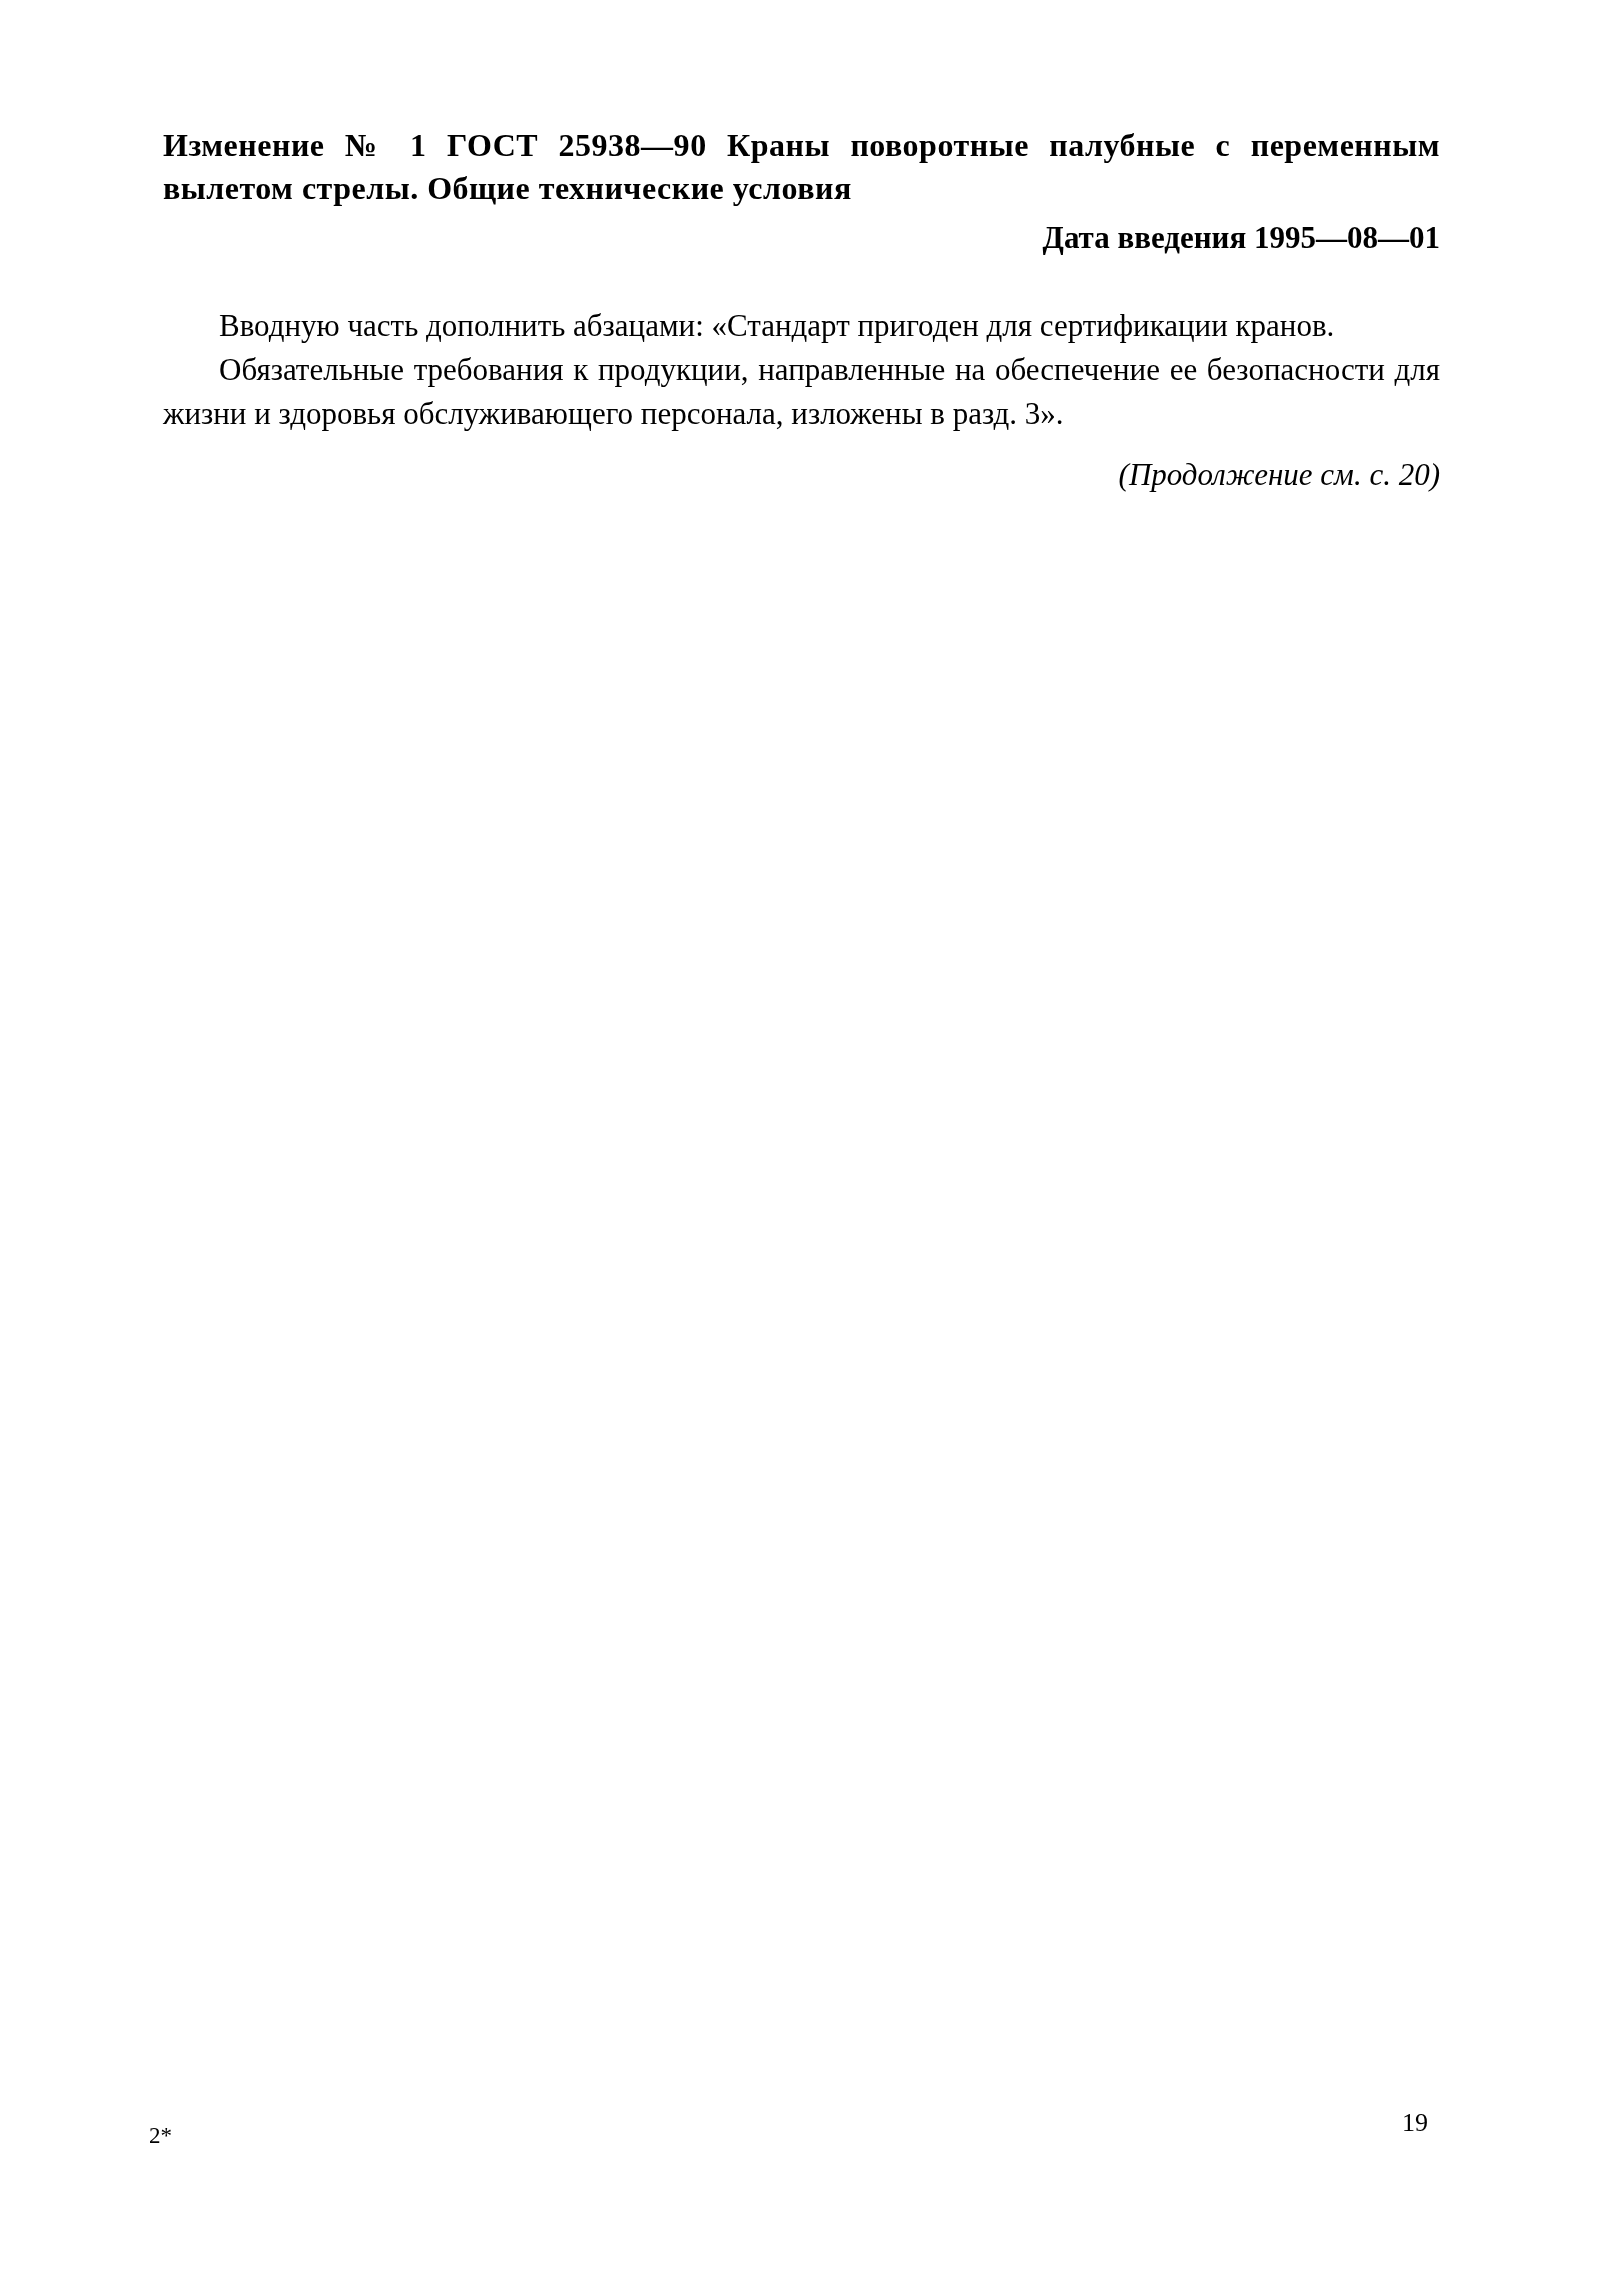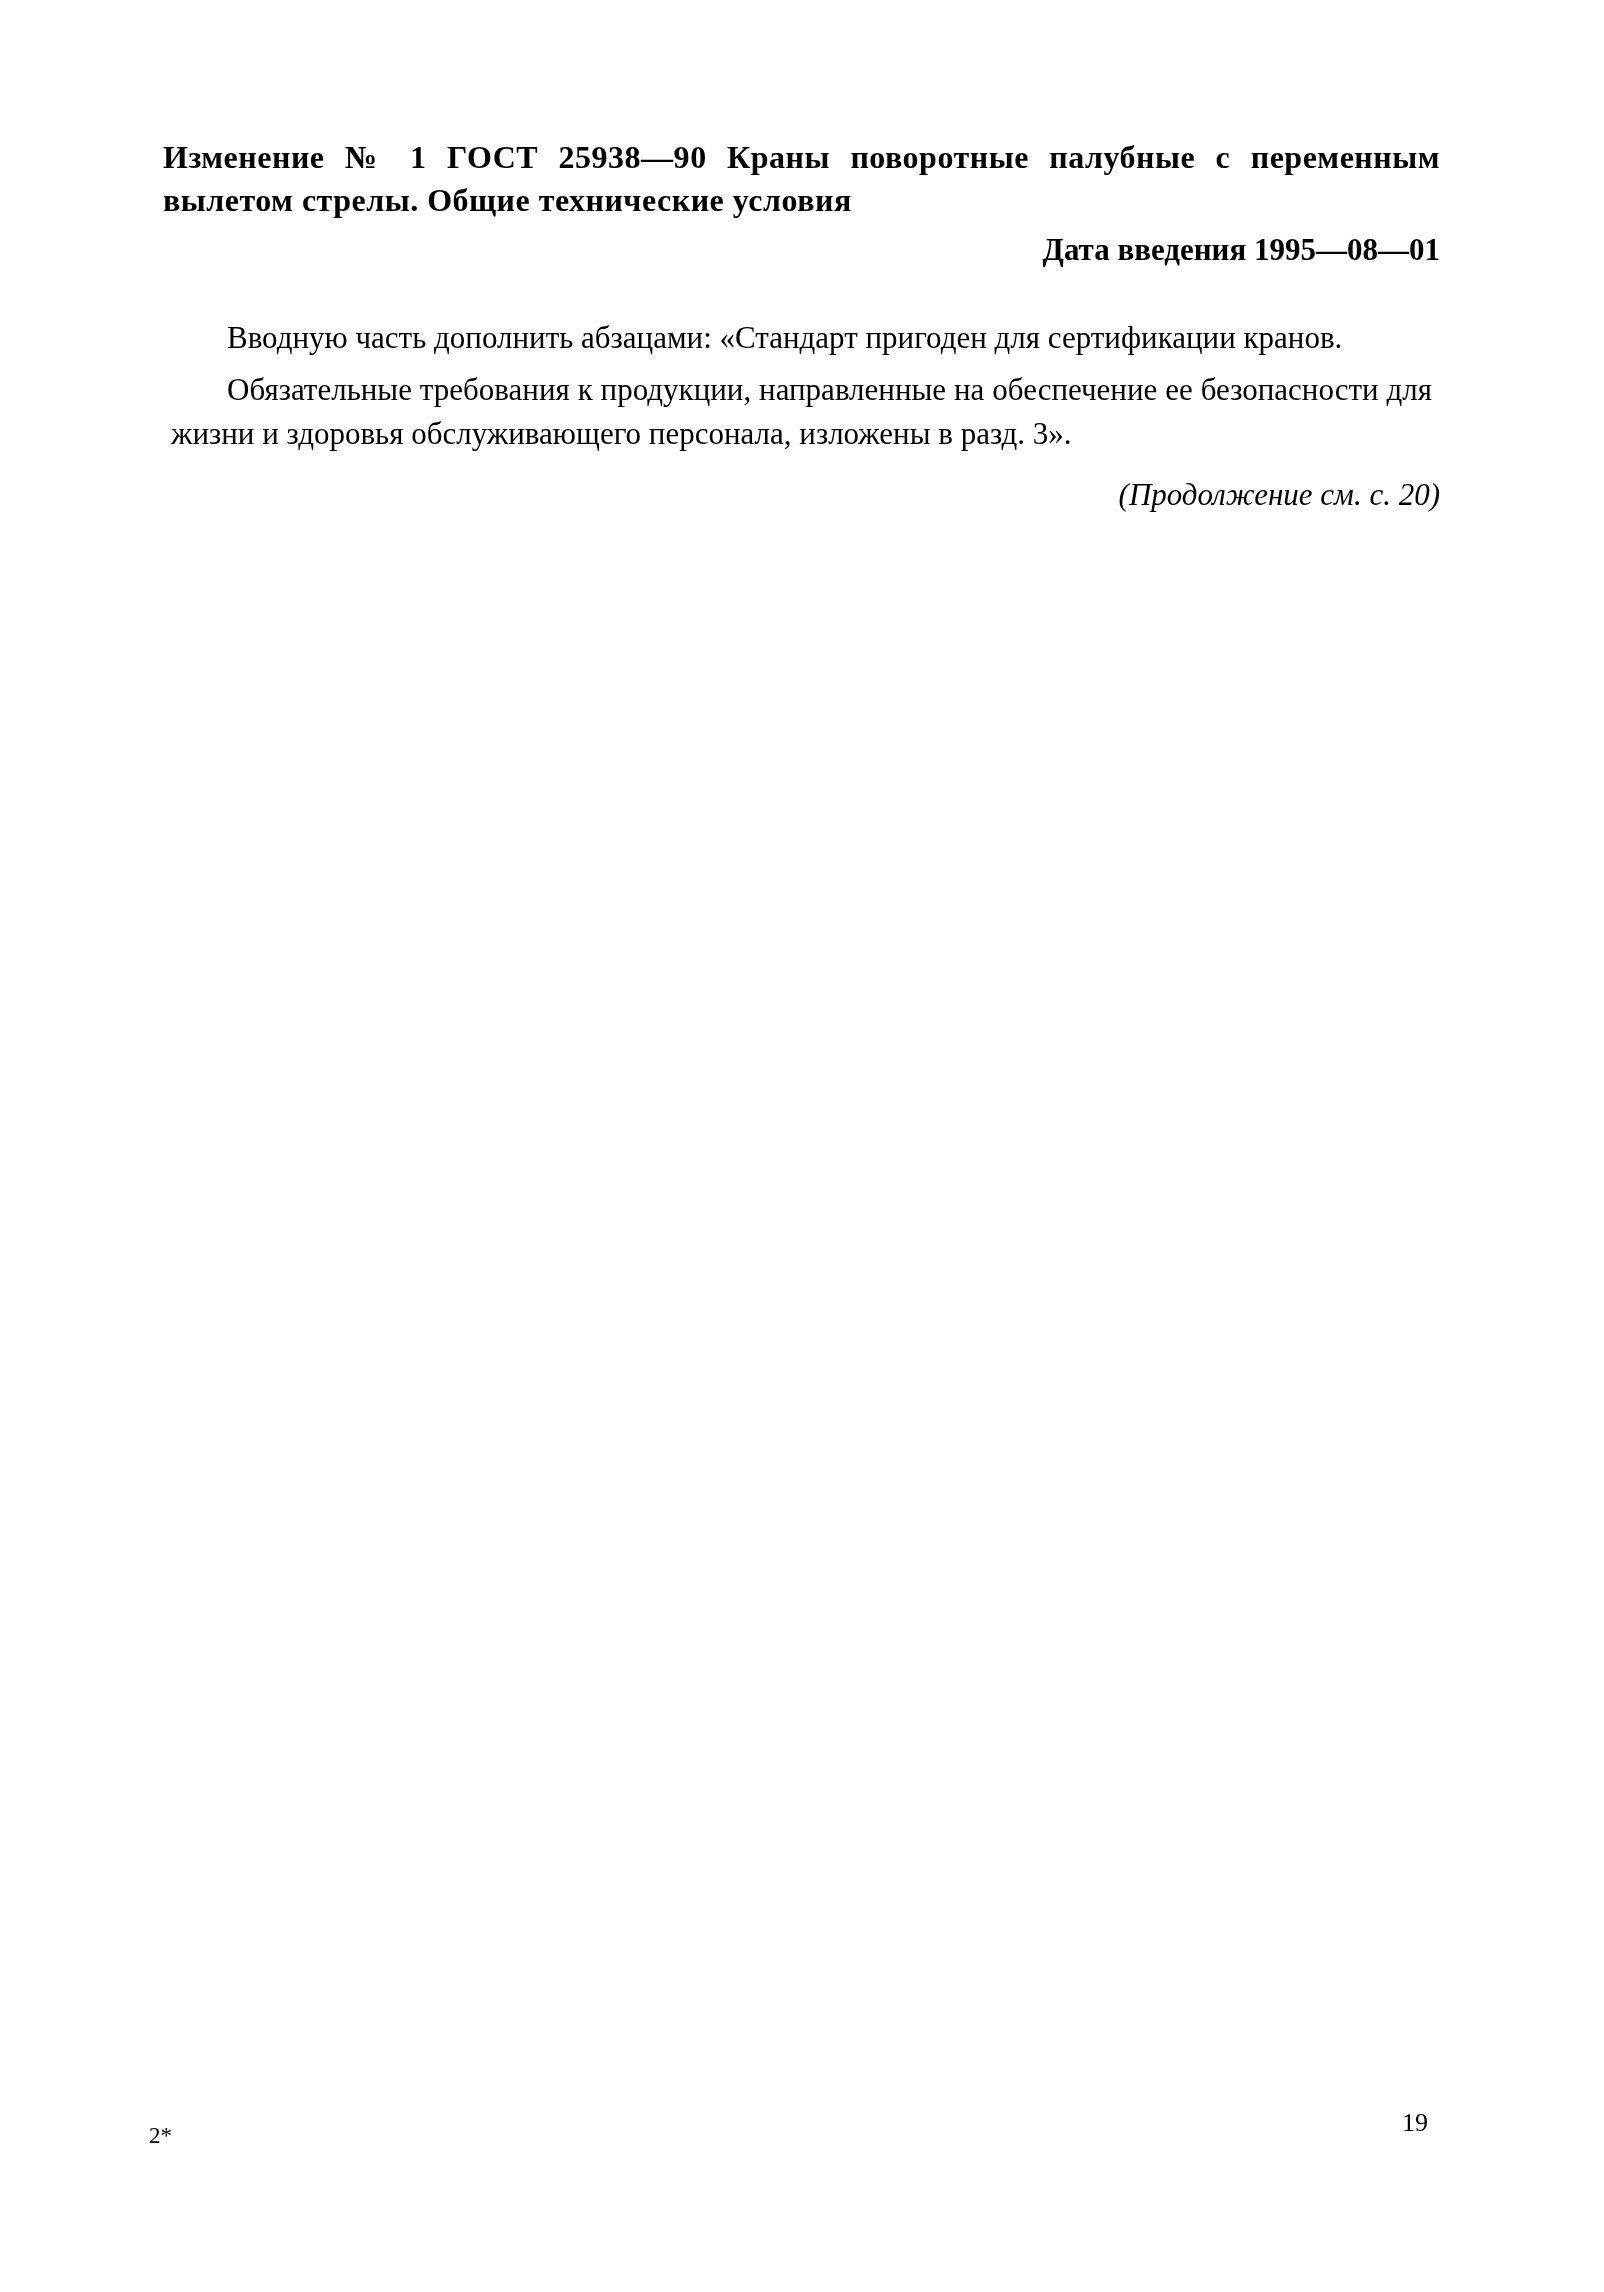--- a/index.html
+++ b/index.html
@@ -11,21 +11,21 @@
     position: relative;
     width: 1605px;
     height: 2293px;
     background: #ffffff;
     color: #000000;
     font-family: "Liberation Serif", "DejaVu Serif", serif;
     overflow: hidden;
   }
   .content {
     position: absolute;
-    top: 136px;
+    top: 124px;
     left: 163px;
     width: 1277px;
   }
   .doc-title {
     font-weight: bold;
     font-size: 32px;
     line-height: 43px;
     text-align: justify;
     letter-spacing: 0.5px;
     hyphens: auto;
@@ -47,21 +47,21 @@
     line-height: 43px;
     text-align: right;
     margin-top: 5.8px;
   }
   .doc-body {
     margin-top: 45px;
     font-size: 31px;
     line-height: 44px;
   }
   .doc-body p {
-    margin: 8px;
+    margin: 0;
     text-align: justify;
     text-indent: 56px;
     hyphens: auto;
     -webkit-hyphens: auto;
   }
   .continuation {
     margin-top: 21.3px;
     font-style: italic;
     font-size: 31px;
     text-align: right;

